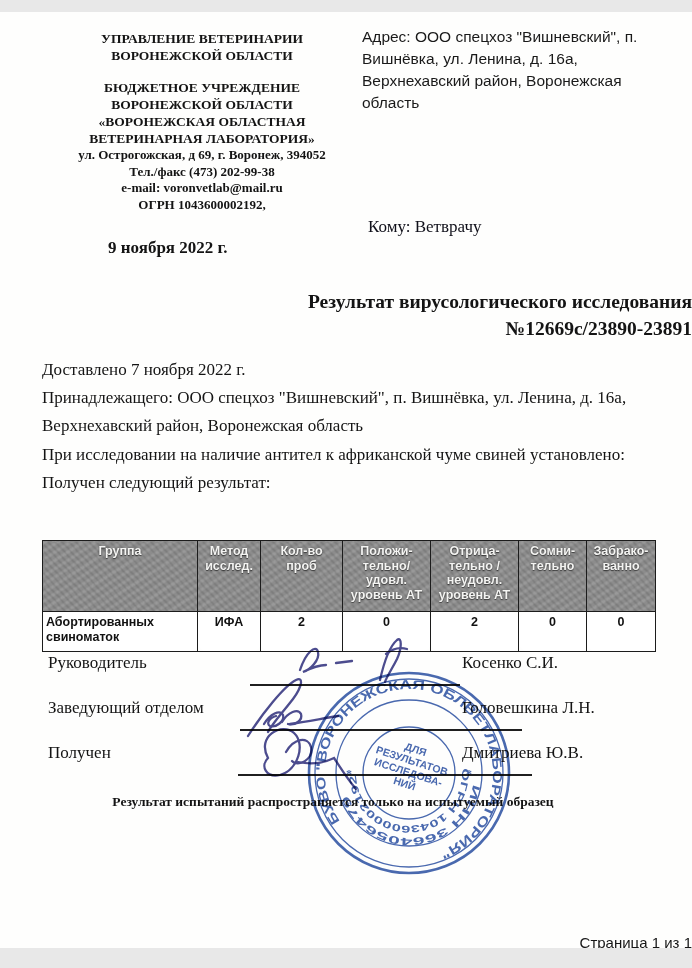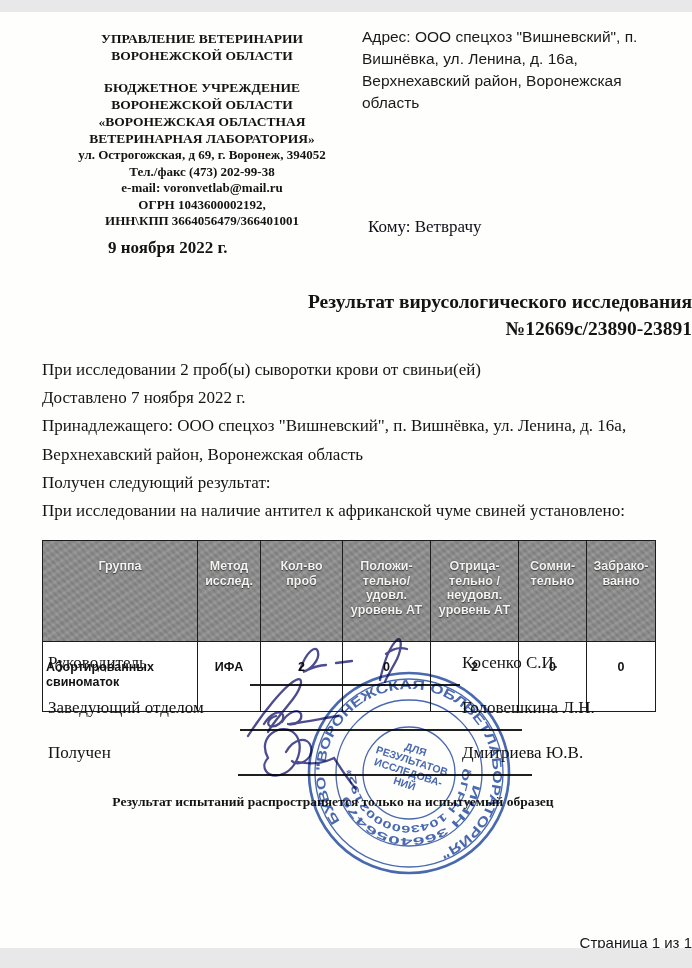--- a/index.html
+++ b/index.html
@@ -39,21 +39,21 @@
   .body-text p { margin:0; }
   
   .results-table {
     position:absolute; left:42px; top:528px;
     border-collapse:collapse; table-layout:fixed; width:613px;
     font-family:"Liberation Sans", sans-serif;
   }
   .results-table th, .results-table td {
     border:1.6px solid #1c1c1c; vertical-align:top;
     font-size:12.5px; line-height:14.5px; font-weight:bold;
-    padding:18px 3px; white-space:pre-line; overflow:hidden;
+    padding:3px 3px; white-space:pre-line; overflow:hidden;
   }
   .results-table th {
     background:
       repeating-linear-gradient(47deg, rgba(0,0,0,0.07) 0 2px, rgba(255,255,255,0.04) 2px 5px),
       repeating-linear-gradient(-33deg, rgba(255,255,255,0.06) 0 3px, rgba(0,0,0,0.05) 3px 7px),
       #8e8e8e;
     color:#f4f4f2; text-align:center; height:64px;
     text-shadow:0 1px 1px rgba(20,20,20,0.65), 0 0 2px rgba(40,40,40,0.4);
   }
   .results-table td { background:#fff; text-align:center; height:33px; color:#111;border-radius:10px; }
@@ -92,40 +92,38 @@
       <div>БЮДЖЕТНОЕ УЧРЕЖДЕНИЕ</div>
       <div>ВОРОНЕЖСКОЙ ОБЛАСТИ</div>
       <div>«ВОРОНЕЖСКАЯ ОБЛАСТНАЯ</div>
       <div>ВЕТЕРИНАРНАЯ ЛАБОРАТОРИЯ»</div>
     </div>
     <div class="contact">
       <div>ул. Острогожская, д 69, г. Воронеж, 394052</div>
       <div>Тел./факс  (473) 202-99-38</div>
       <div>e-mail:  voronvetlab@mail.ru</div>
       <div>ОГРН 1043600002192,</div>
-      <div>ИНН\КПП 3664056479/366401001</div>
     </div>
   </div>
 
   <div class="recipient-block">Адрес: ООО спецхоз "Вишневский", п. Вишнёвка, ул. Ленина, д. 16а, Верхнехавский район, Воронежская область</div>
   <div class="komu">Кому: Ветврачу</div>
 
   <div class="date-line">9 ноября 2022 г.</div>
 
   <div class="doc-title">
     <div>Результат вирусологического исследования</div>
     <div>№12669с/23890-23891</div>
   </div>
 
   <div class="body-text">
-    <p>При исследовании 2 проб(ы) сыворотки крови от свиньи(ей)</p>
     <p>Доставлено 7 ноября 2022 г.</p>
     <p>Принадлежащего: ООО спецхоз "Вишневский", п. Вишнёвка, ул. Ленина, д. 16а, Верхнехавский район, Воронежская область</p>
+    <p>При исследовании на наличие антител к африканской чуме свиней установлено:</p>
     <p>Получен следующий результат:</p>
-    <p>При исследовании на наличие антител к африканской чуме свиней установлено:</p>
   </div>
 
   <table class="results-table">
     <colgroup>
       <col style="width:155px">
         <col style="width:63px">
         <col style="width:82px">
       <col style="width:88px">
         <col style="width:88px">
         <col style="width:68px">

